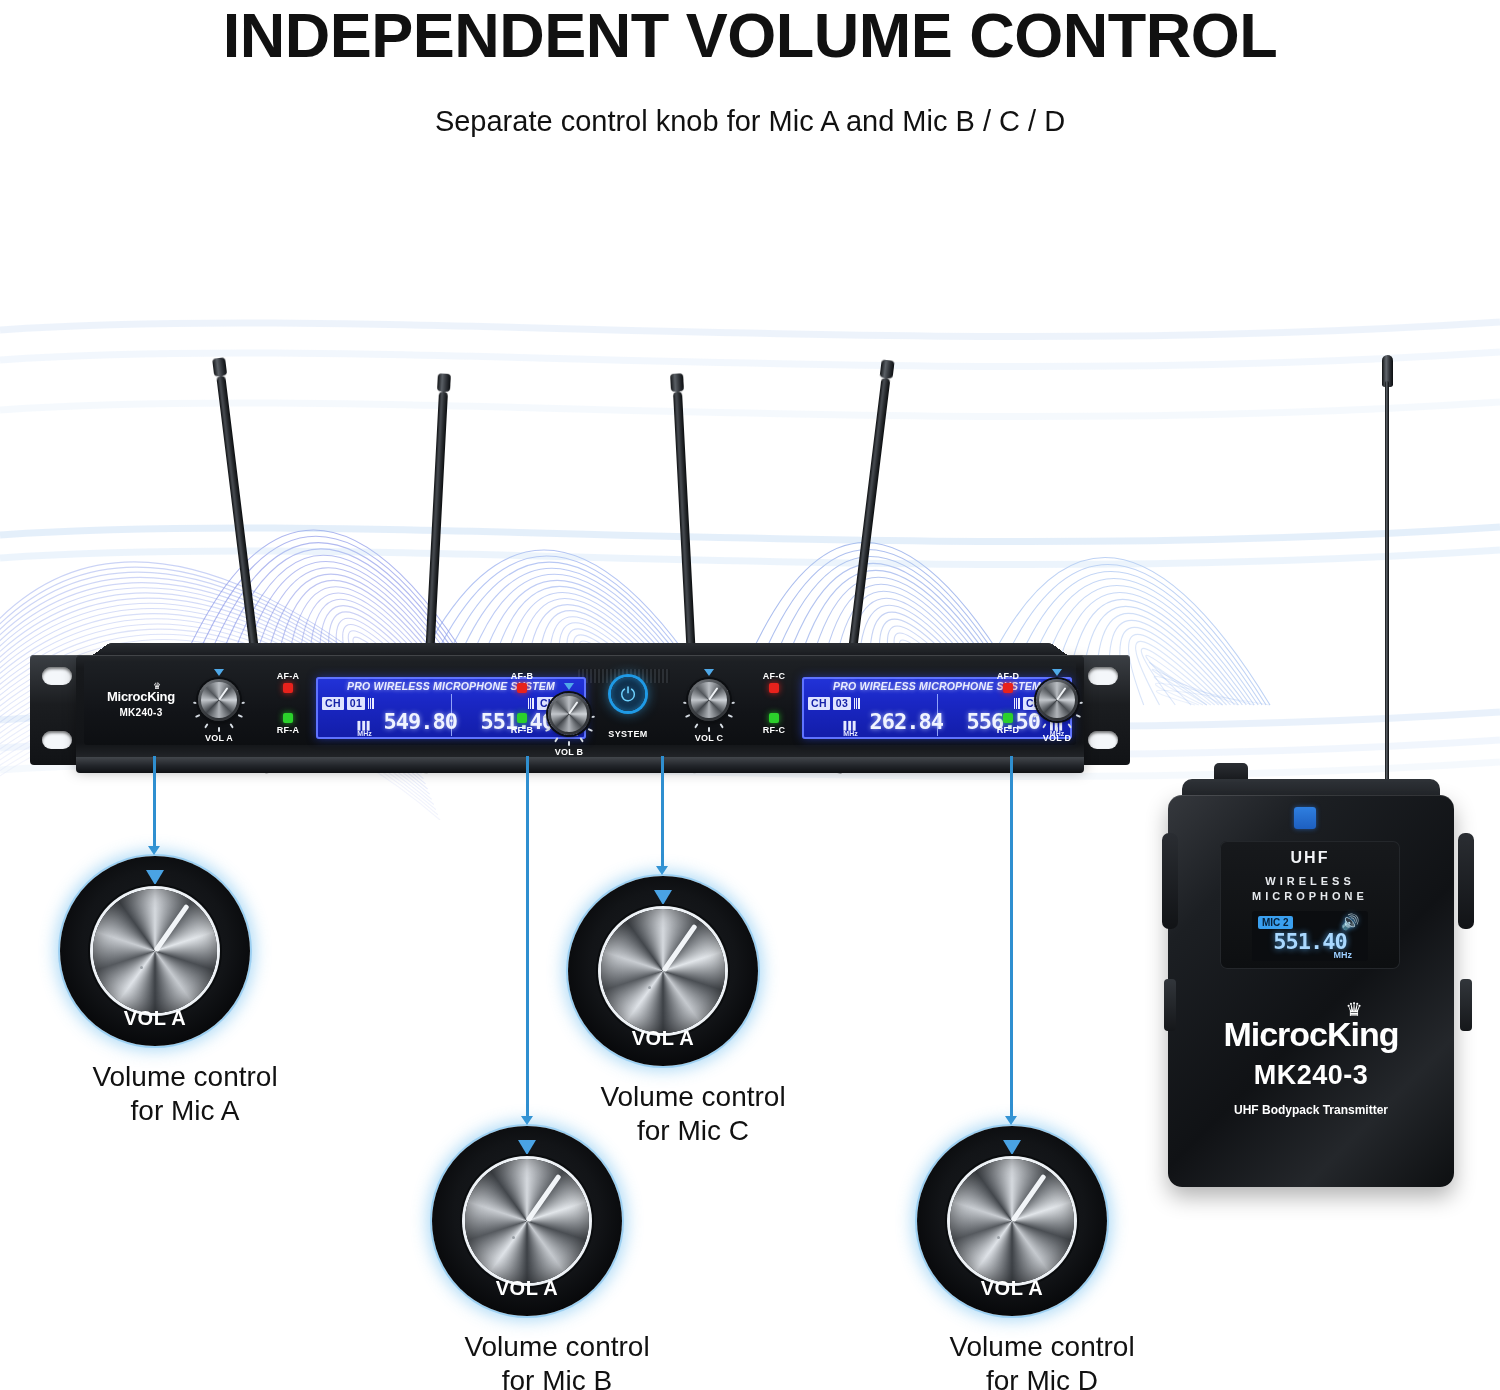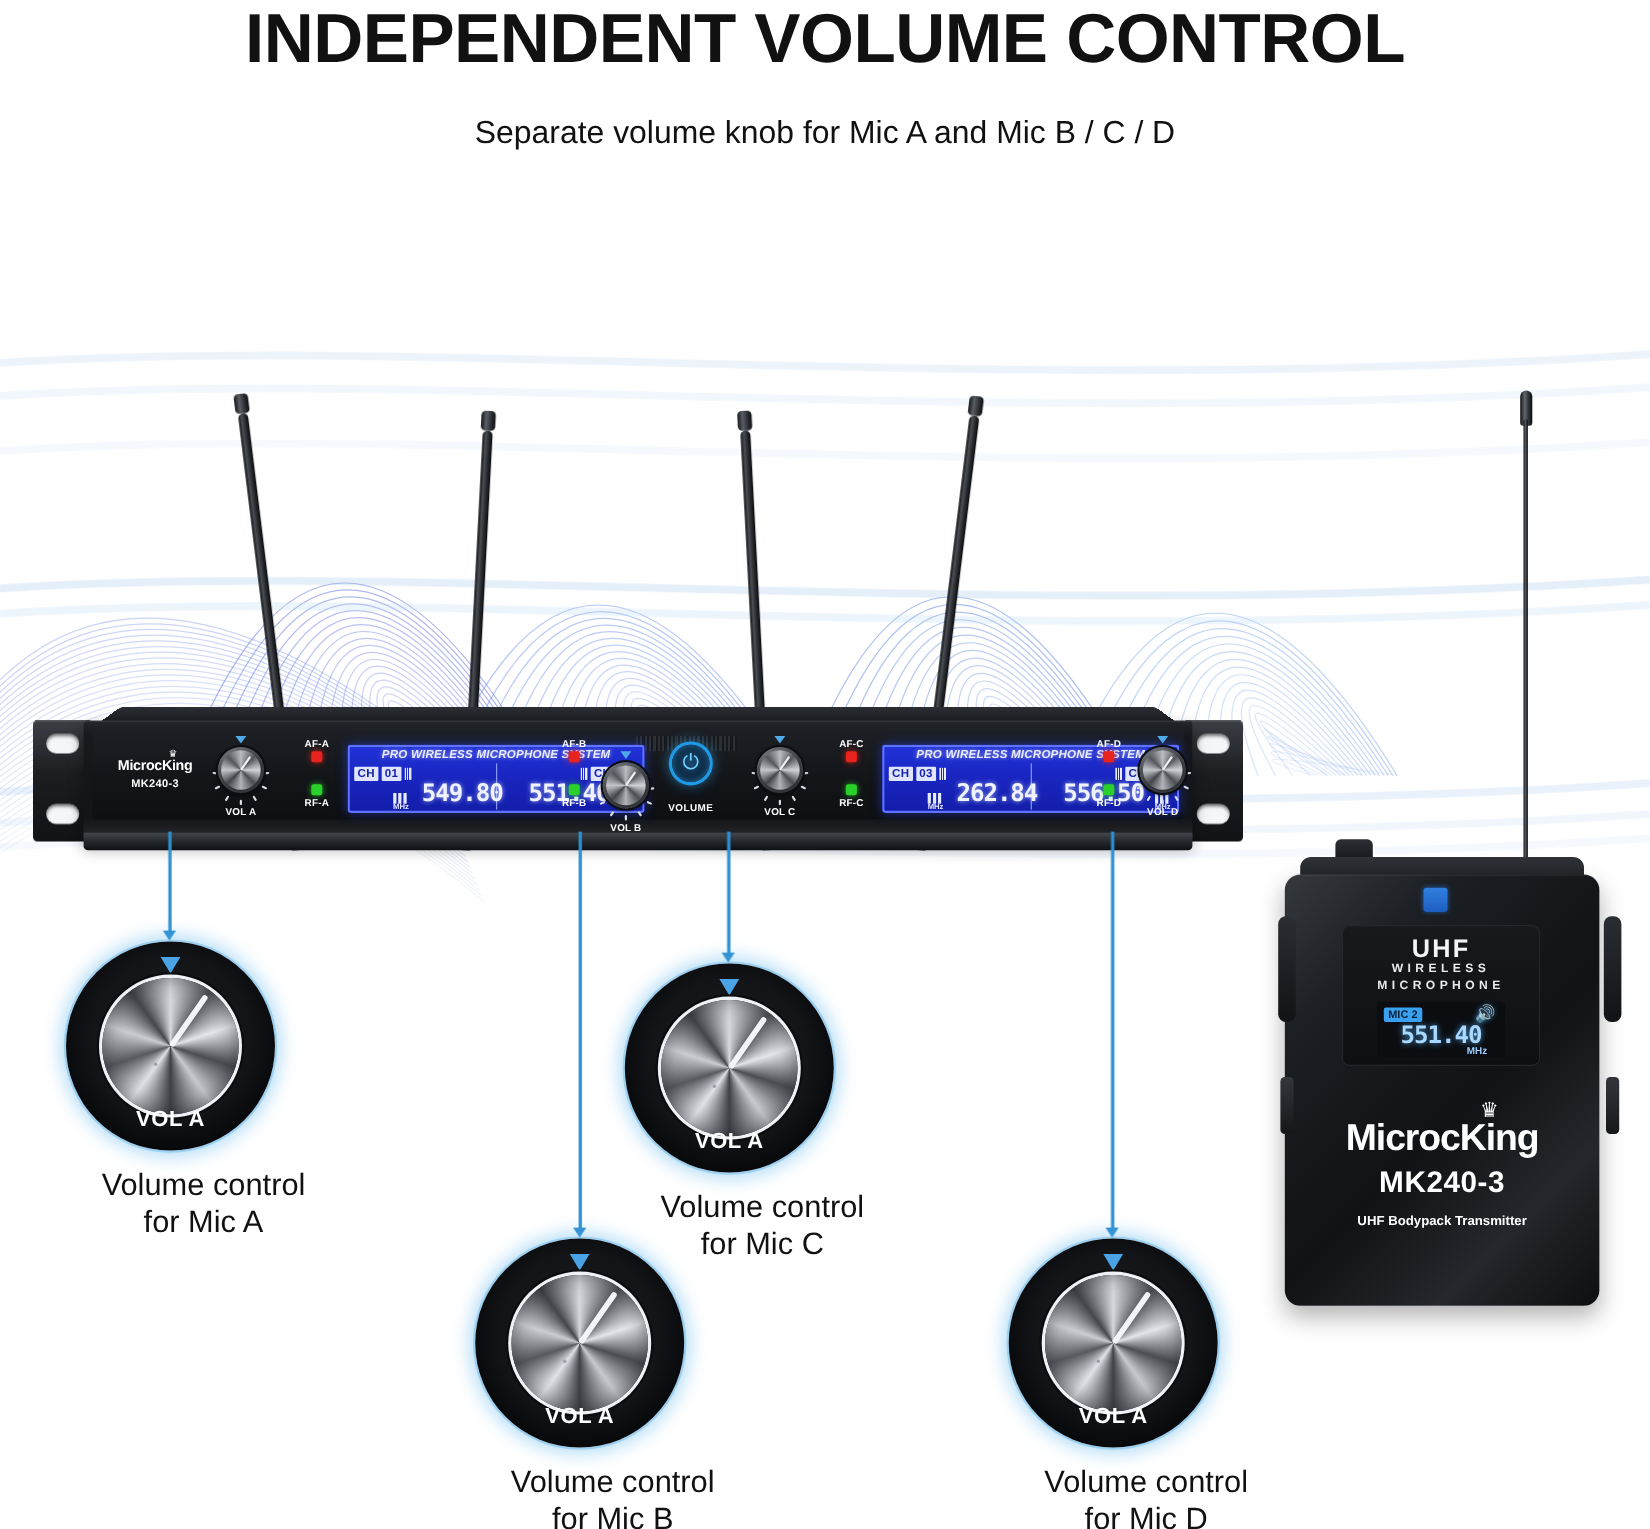--- a/index.html
+++ b/index.html
@@ -138,21 +138,21 @@
   .bp-wing.wl{left:-6px;top:478px;}
   .bp-wing.wr{right:-6px;top:478px;}
   .bp-sidebtn{position:absolute;width:12px;height:52px;border-radius:4px;
     background:linear-gradient(180deg,#32363b,#15171a);}
   .bp-sidebtn.sl{left:-4px;top:624px;}
   .bp-sidebtn.sr{right:-4px;top:624px;}
 
   .bp-panel{position:absolute;left:52px;top:486px;width:180px;height:128px;border-radius:7px;
     background:linear-gradient(180deg,#17191c,#0d0f11);box-shadow:inset 0 0 0 1px #24272b;}
   .bp-uhf{position:absolute;left:0;top:8px;width:100%;text-align:center;
-    font-size:23px;font-weight:700;color:#f2f4f7;letter-spacing:2px;}
+    font-size:16px;font-weight:700;color:#f2f4f7;letter-spacing:2px;}
   .bp-wl{position:absolute;left:0;top:33px;width:100%;text-align:center;
     font-size:11px;font-weight:700;color:#e7eaee;letter-spacing:4px;line-height:1.35;}
   .bp-lcd{position:absolute;left:32px;top:70px;width:116px;height:50px;border-radius:3px;
     background:#0b0d10;}
   .bp-micchip{position:absolute;left:6px;top:5px;background:#3aa0f0;color:#06203a;
     font-size:10px;font-weight:700;padding:1px 4px;border-radius:2px;line-height:1.1;}
   .bp-spk{position:absolute;right:8px;top:3px;font-size:15px;color:#74c4ff;line-height:1;
     text-shadow:0 0 5px rgba(80,180,255,.8);}
   .bp-freq{position:absolute;left:0;top:20px;width:100%;text-align:center;
     font-family:"DejaVu Sans Mono","Liberation Mono",monospace;font-size:22px;font-weight:700;
@@ -186,21 +186,21 @@
 
   
   .conn{position:absolute;width:3px;background:#2f8fd0;}
   .conn-tri{position:absolute;width:0;height:0;margin-left:-6px;
     border-left:6px solid transparent;border-right:6px solid transparent;border-top:9px solid #2f8fd0;}
 </style>
 </head>
 <body>
 
 <div class="hero-title">INDEPENDENT VOLUME CONTROL</div>
-<div class="hero-sub">Separate volume knob for Mic A and Mic B / C / D</div>
+<div class="hero-sub">Separate control knob for Mic A and Mic B / C / D</div>
 
 <svg id="bgart" viewBox="0 0 1500 520" preserveAspectRatio="none">
   <g id="mesh" fill="none" stroke-width="1.1" opacity="0.85">
       <path d="M 165.0 405 Q 297.0 55.0 495.0 405" stroke="#5f6fe0" opacity="0.60"></path>
       <path d="M 178.2 405 Q 297.0 67.6 491.7 405" stroke="#5f6fe0" opacity="0.58"></path>
       <path d="M 191.4 405 Q 297.0 80.2 488.4 405" stroke="#5f6fe0" opacity="0.57"></path>
       <path d="M 204.6 405 Q 297.0 92.8 485.1 405" stroke="#5f6fe0" opacity="0.55"></path>
       <path d="M 217.8 405 Q 297.0 105.4 481.8 405" stroke="#5f6fe0" opacity="0.53"></path>
       <path d="M 231.0 405 Q 297.0 118.0 478.5 405" stroke="#5f6fe0" opacity="0.52"></path>
       <path d="M 244.2 405 Q 297.0 130.6 475.2 405" stroke="#5f6fe0" opacity="0.50"></path>
@@ -488,21 +488,21 @@
             <div class="ptr"></div>
           </div>
         </div>
         <div class="lbl">VOL B</div>
       </div>
 
       <div class="powerwrap">
         <div class="pwr-btn">
           <span class="pwr-glyph">⏻</span>
         </div>
-        <div class="pwr-lbl">VOLUME</div>
+        <div class="pwr-lbl">SYSTEM</div>
       </div>
 
       <div class="rxknob" style="left:596px;top:8px;">
         <div class="tri"></div>
         <div class="tick" style="transform: rotate(-130deg);">
             <i></i>
           </div>
           <div class="tick" style="transform: rotate(-97.5deg);">
             <i></i>
           </div>

